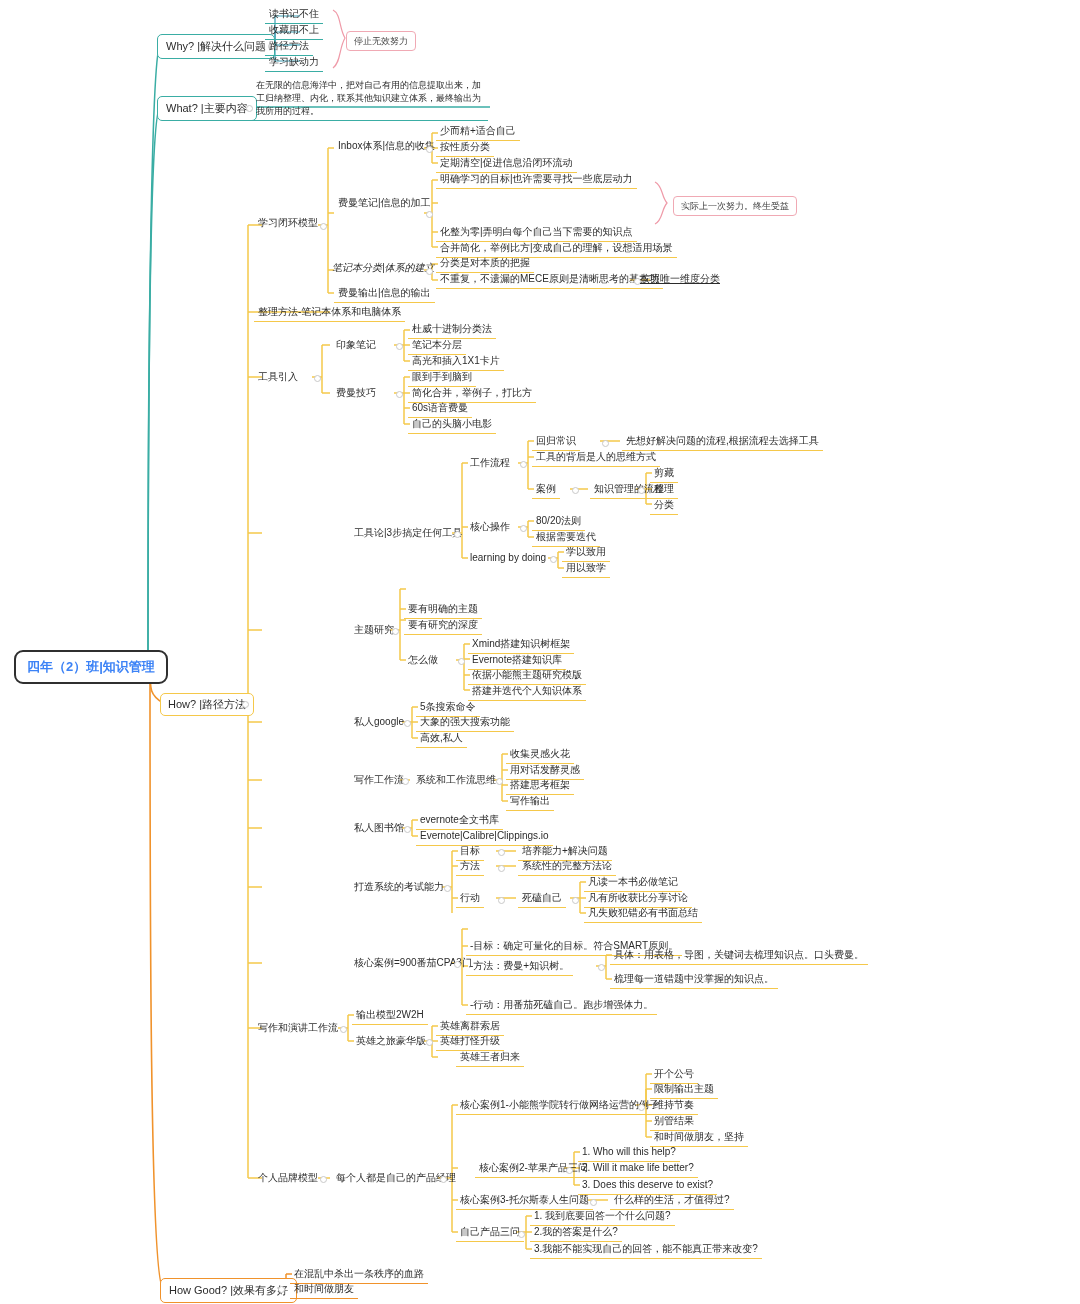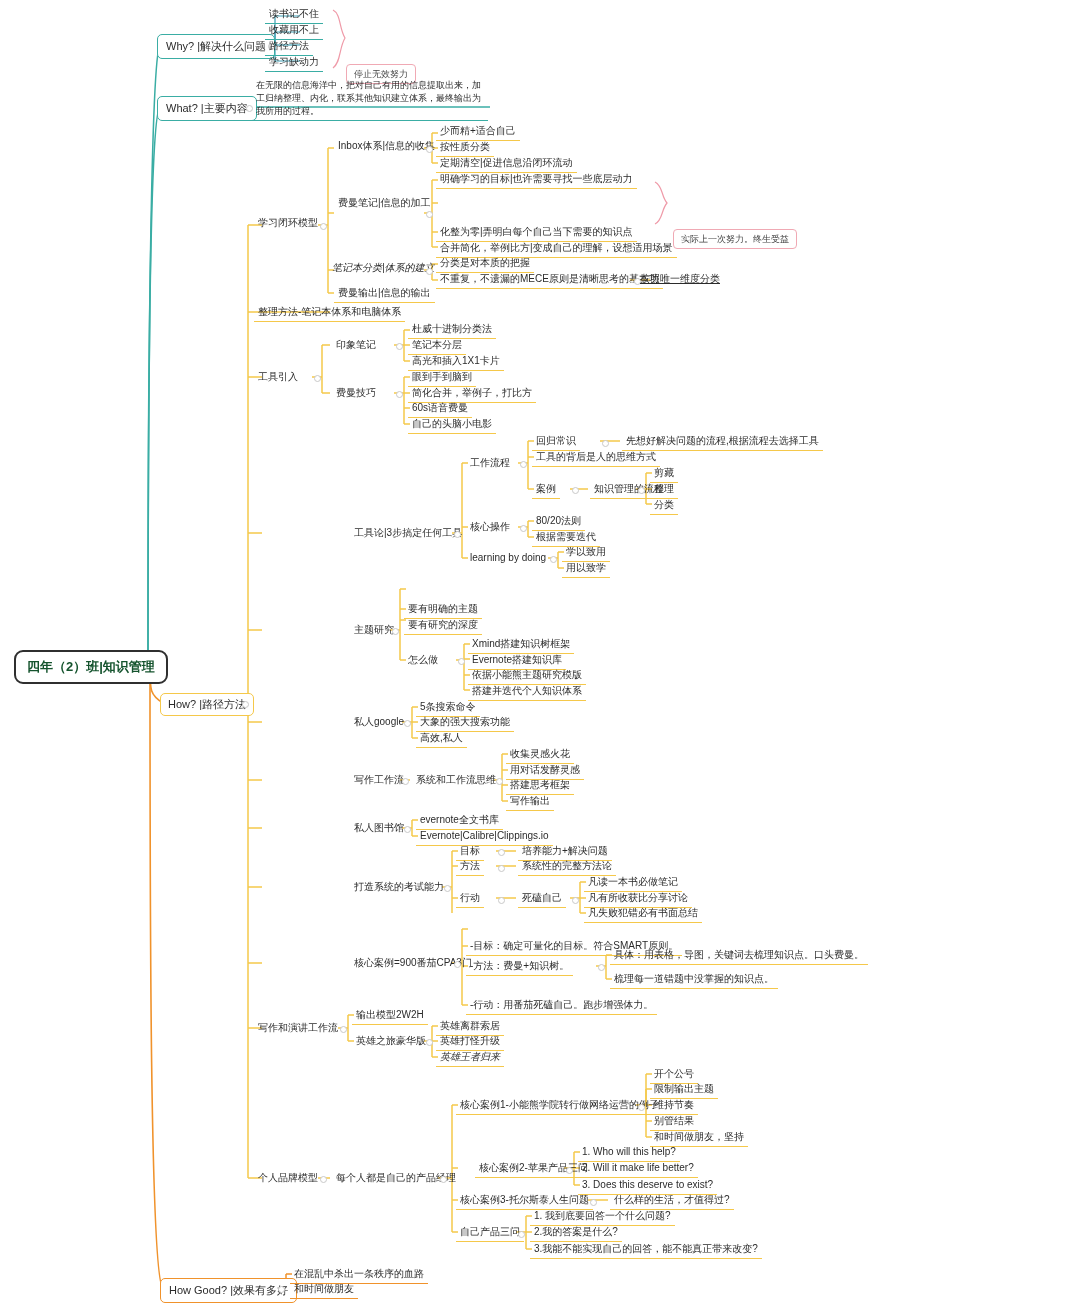--- a/index.html
+++ b/index.html
@@ -10,25 +10,25 @@
   .node{position:absolute;white-space:nowrap;font-size:10px;color:#2b2b2b;line-height:1.35;
         padding:1px 4px 2px 4px;box-sizing:border-box;}
 
   
   .u-y{border-bottom:1.6px solid #f5c84a;}
   .u-t{border-bottom:1.6px solid #3aada4;}
   .u-o{border-bottom:1.6px solid #f0922b;}
   .plain{border-bottom:none;}
 
   
-  .box-root{border:2px solid #2f2f2f;border-radius:9px;padding:6px 11px;font-size:13px;font-weight:bold;color:#14532d;background:#fff;}
+  .box-root{border:2px solid #2f2f2f;border-radius:9px;padding:6px 11px;font-size:13px;font-weight:bold;color:#3b82f6;background:#fff;}
   .box-teal{border:1.6px solid #3aada4;border-radius:5px;padding:4px 8px;font-size:11px;background:#fff;}
   .box-orange{border:1.6px solid #f0922b;border-radius:5px;padding:4px 8px;font-size:11px;background:#fff;}
   .box-yellow{border:1.6px solid #f5c84a;border-radius:5px;padding:3px 7px;font-size:11px;background:#fff;}
-  .box-pink{border:1px solid #f0a9b4;border-radius:4px;padding:3px 7px;font-size:9px;color:#444;background:#fff;margin-top:33px;}
+  .box-pink{border:1px solid #f0a9b4;border-radius:4px;padding:3px 7px;font-size:9px;color:#444;background:#fff;}
 
   .wrap{white-space:normal;}
   .collapse-dot{position:absolute;width:5px;height:5px;border-radius:50%;background:#fff;border:1px solid #c9c9c9;}
 </style>
 </head>
 <body>
 
 <div id="canvas">
 
   <svg class="links" xmlns="http://www.w3.org/2000/svg">
@@ -381,21 +381,21 @@
   <div class="node u-y" style="left:610px;top:971px;">梳理每一道错题中没掌握的知识点。</div>
   <div class="node u-y" style="left:466px;top:997px;">-行动：用番茄死磕自己。跑步增强体力。</div>
 
   <div class="node plain" style="left:254px;top:1020px;">写作和演讲工作流</div>
   <div class="collapse-dot" style="left:340px;top:1026px;"></div>
   <div class="node u-y" style="left:352px;top:1007px;">输出模型2W2H</div>
   <div class="node plain" style="left:352px;top:1033px;">英雄之旅豪华版</div>
   <div class="collapse-dot" style="left:426px;top:1039px;"></div>
   <div class="node u-y" style="left:436px;top:1018px;">英雄离群索居</div>
   <div class="node u-y" style="left:436px;top:1033px;">英雄打怪升级</div>
-  <div class="node u-y" style="left:436px;top:1049px;font-style:italic;">英雄王者归来</div>
+  <div class="node u-y" style="left:456px;top:1049px;">英雄王者归来</div>
 
   <div class="node plain" style="left:254px;top:1170px;">个人品牌模型</div>
   <div class="collapse-dot" style="left:320px;top:1176px;"></div>
   <div class="node plain" style="left:332px;top:1170px;">每个人都是自己的产品经理</div>
   <div class="collapse-dot" style="left:440px;top:1176px;"></div>
 
   <div class="node u-y" style="left:456px;top:1097px;">核心案例1-小能熊学院转行做网络运营的例子</div>
   <div class="collapse-dot" style="left:638px;top:1104px;"></div>
   <div class="node u-y" style="left:650px;top:1066px;">开个公号</div>
   <div class="node u-y" style="left:650px;top:1081px;">限制输出主题</div>

